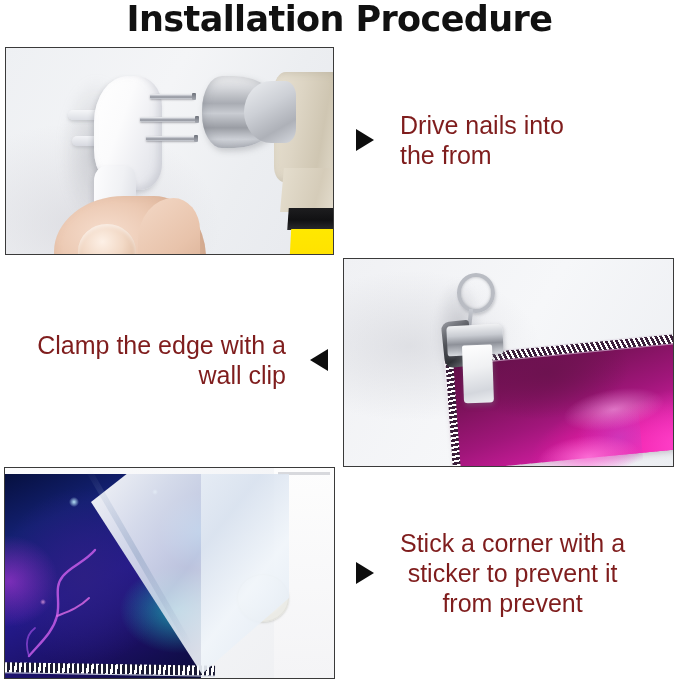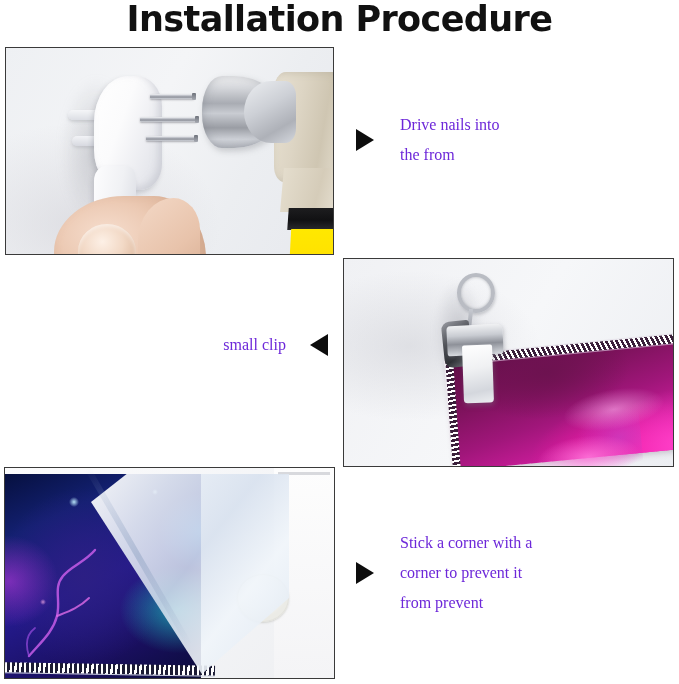--- a/index.html
+++ b/index.html
@@ -316,36 +316,36 @@
   .p3-topline {
     position: absolute; right: 4px; top: 4px; width: 52px; height: 3px;
     background: #d8d9dd;
   }
 
   
   .caption {
     position: absolute;
     display: flex;
     align-items: center;
-    color: #6d28d9;
-    font-family: Liberation Serif, serif;
-    font-size: 16px;
+    color: #7f1d1d;
+    font-family: Liberation Sans, sans-serif;
+    font-size: 25px;
     line-height: 30px;
   }
   .caption .arrow { flex: 0 0 auto; }
   .caption .text  { flex: 0 1 auto; }
 
   #caption-1 { left: 356px; top: 110px; width: 300px; }
   #caption-1 .text { margin-left: 26px; text-align: left; }
 
   #caption-2 { left: 20px;  top: 330px; width: 308px; justify-content: flex-end; }
   #caption-2 .text { margin-right: 24px; text-align: right; }
 
   #caption-3 { left: 356px; top: 528px; width: 300px; }
-  #caption-3 .text { margin-left: 26px; text-align: left; }
+  #caption-3 .text { margin-left: 26px; text-align: center; }
 
   .tri-right {
     width: 0; height: 0;
     border-top: 11px solid transparent;
     border-bottom: 11px solid transparent;
     border-left: 18px solid #0d0d0d;
   }
   .tri-left {
     width: 0; height: 0;
     border-top: 11px solid transparent;
@@ -393,21 +393,22 @@
   <div class="caption" id="caption-1">
     <div class="arrow tri-right"></div>
     <div class="text">
       <div>Drive nails into</div>
       <div>the from</div>
     </div>
   </div>
 
   <div class="caption" id="caption-2">
     <div class="text">
-      <div>small clip</div>
+      <div>Clamp the edge with a</div>
+      <div>wall clip</div>
     </div>
     <div class="arrow tri-left"></div>
   </div>
 
   <div class="photo" id="photo-2">
     <div class="photo-inner">
       <div class="p2-bg"></div>
       <div class="p2-clipshadow"></div>
 
       <div class="p2-sheet"></div>
@@ -443,18 +444,18 @@
 
       <div class="p3-fold-shade"></div>
       <div class="p3-fold-crease"></div>
     </div>
   </div>
 
   <div class="caption" id="caption-3">
     <div class="arrow tri-right"></div>
     <div class="text">
       <div>Stick a corner with a</div>
-      <div>corner to prevent it</div>
+      <div>sticker to prevent it</div>
       <div>from prevent</div>
     </div>
   </div>
 
 </div>
 
 </body></html>

